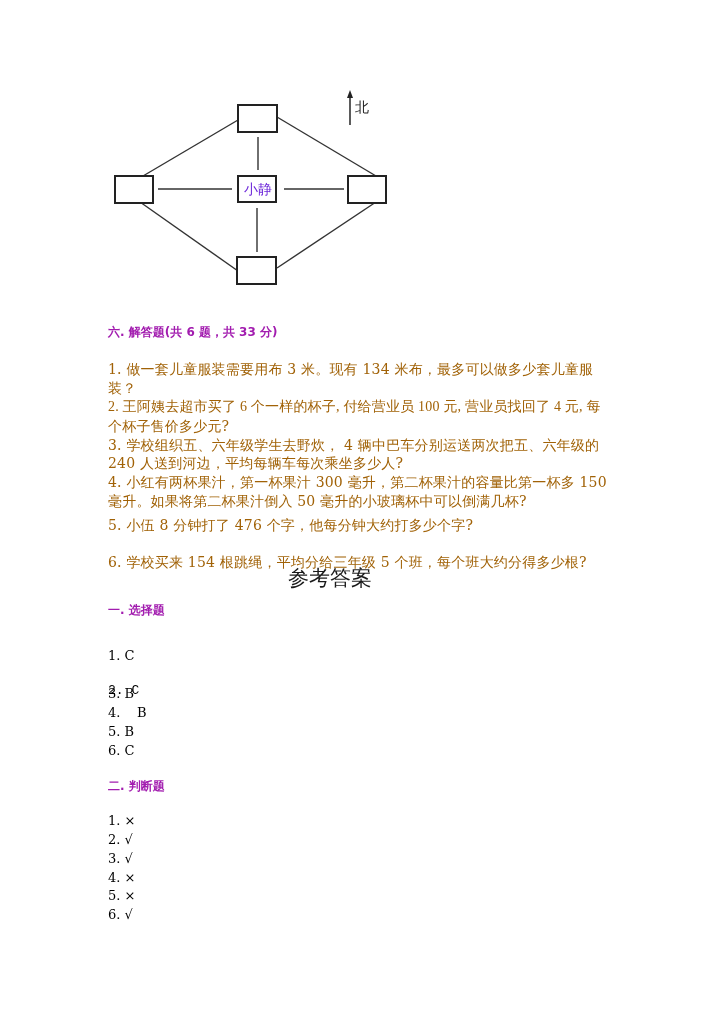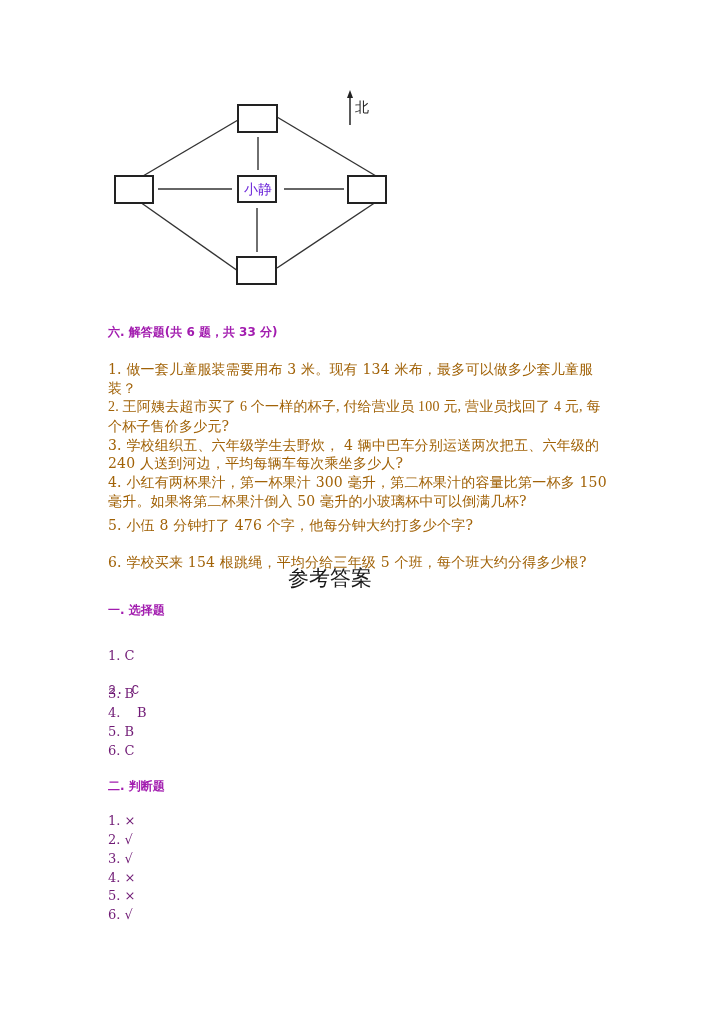--- a/index.html
+++ b/index.html
@@ -3,21 +3,21 @@
 <meta charset="utf-8">
 <style>
   html, body { margin:0; padding:0; background:#ffffff; }
   body { width:720px; height:1018px; position:relative; overflow:hidden;
          font-family: "DejaVu Serif", "Liberation Serif", serif; color:#222; }
   .abs { position:absolute; }
   .diagram { position:absolute; left:0; top:0; width:720px; height:310px; }
   .line { position:absolute; left:108px; font-size:14px; line-height:18px; white-space:nowrap; color:#a16207; letter-spacing:0.2px; }
   .heading { position:absolute; left:108px; font-size:12px; line-height:18px; font-weight:bold; color:#a21caf; white-space:nowrap; font-family:"DejaVu Sans","Liberation Sans",sans-serif; }
   .title { position:absolute; left:0; width:660px; top:564px; text-align:center; font-size:21px; line-height:28px; color:#1a1a1a; }
-  .ans { position:absolute; left:108px; font-size:13px; line-height:18px; color:#701a75; white-space:pre; }
+  .ans { position:absolute; left:108px; font-size:13px; line-height:18px; color:#000000; white-space:pre; }
 </style>
 </head>
 <body>
 
 <div class="diagram">
   <svg width="720" height="310" viewBox="0 0 720 310">
     <g stroke="#333" stroke-width="1.4" fill="none">
 
       <line x1="238" y1="120" x2="143" y2="176"></line>
       <line x1="277" y1="117" x2="376" y2="176"></line>

